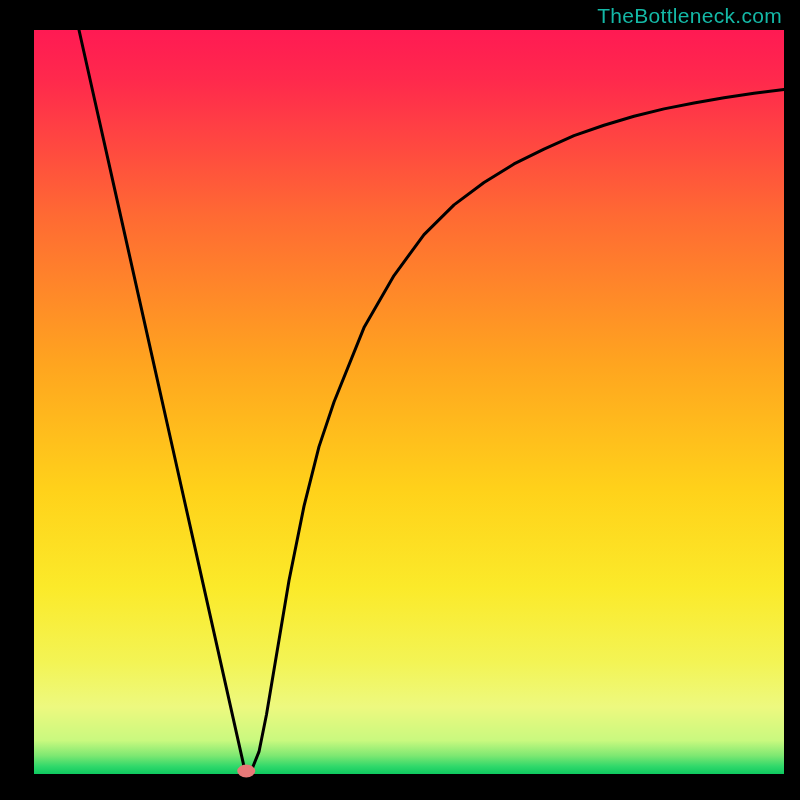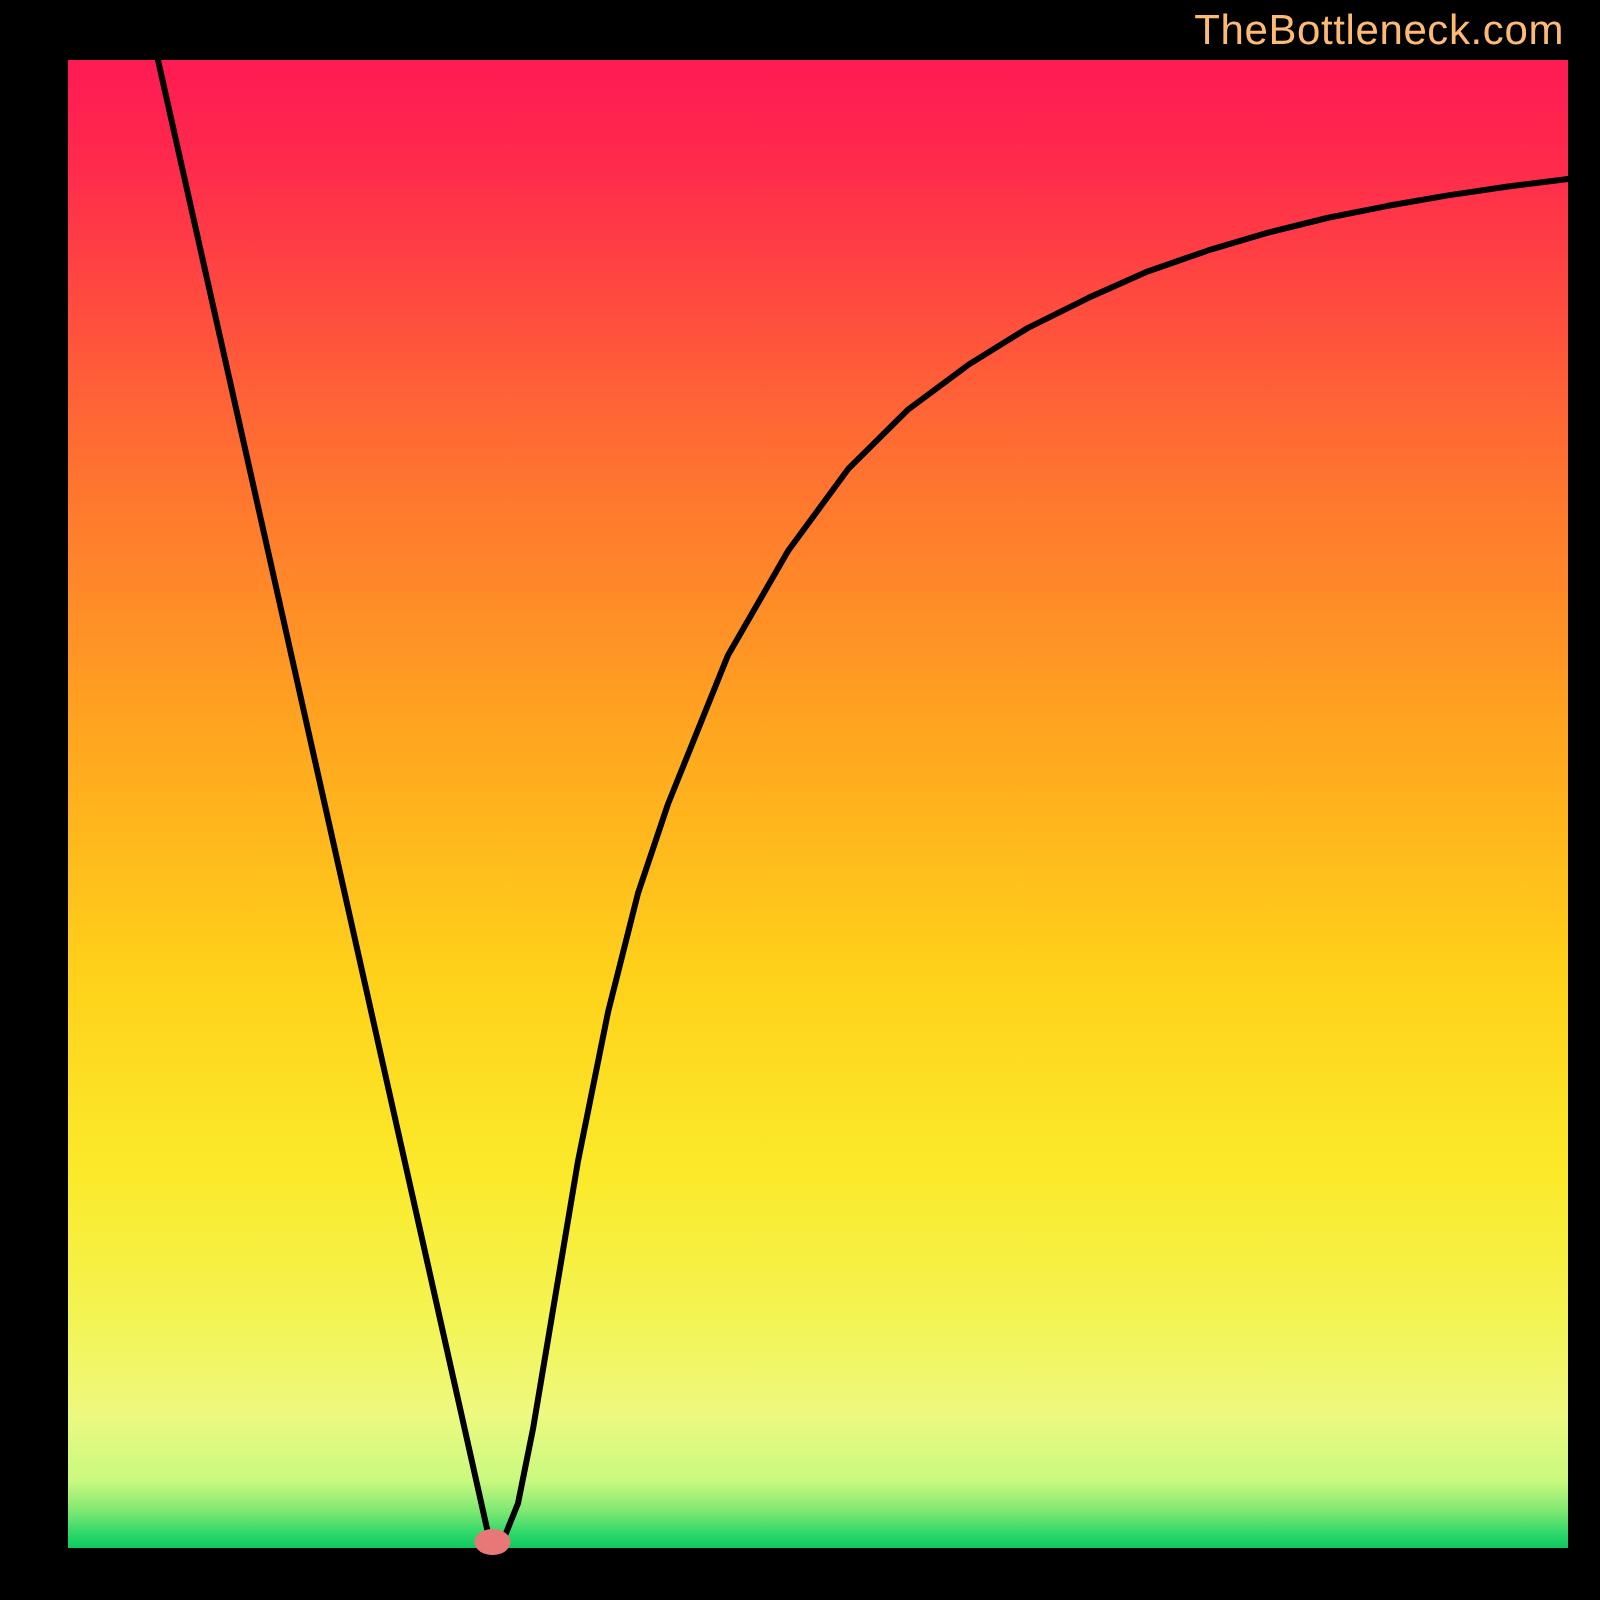--- a/index.html
+++ b/index.html
@@ -15,21 +15,21 @@
   position: absolute;
   top: 0;
   left: 0;
   width: 800px;
   height: 800px;
 }
 .watermark {
   position: absolute;
   top: 4px;
   right: 18px;
-  color: #fdba74;
+  color: #14b8a6;
   font-size: 21px;
   font-weight: 500;
   letter-spacing: 0.3px;
 }
 svg {
   display: block;
 }
 </style>
 </head>
 <body>

